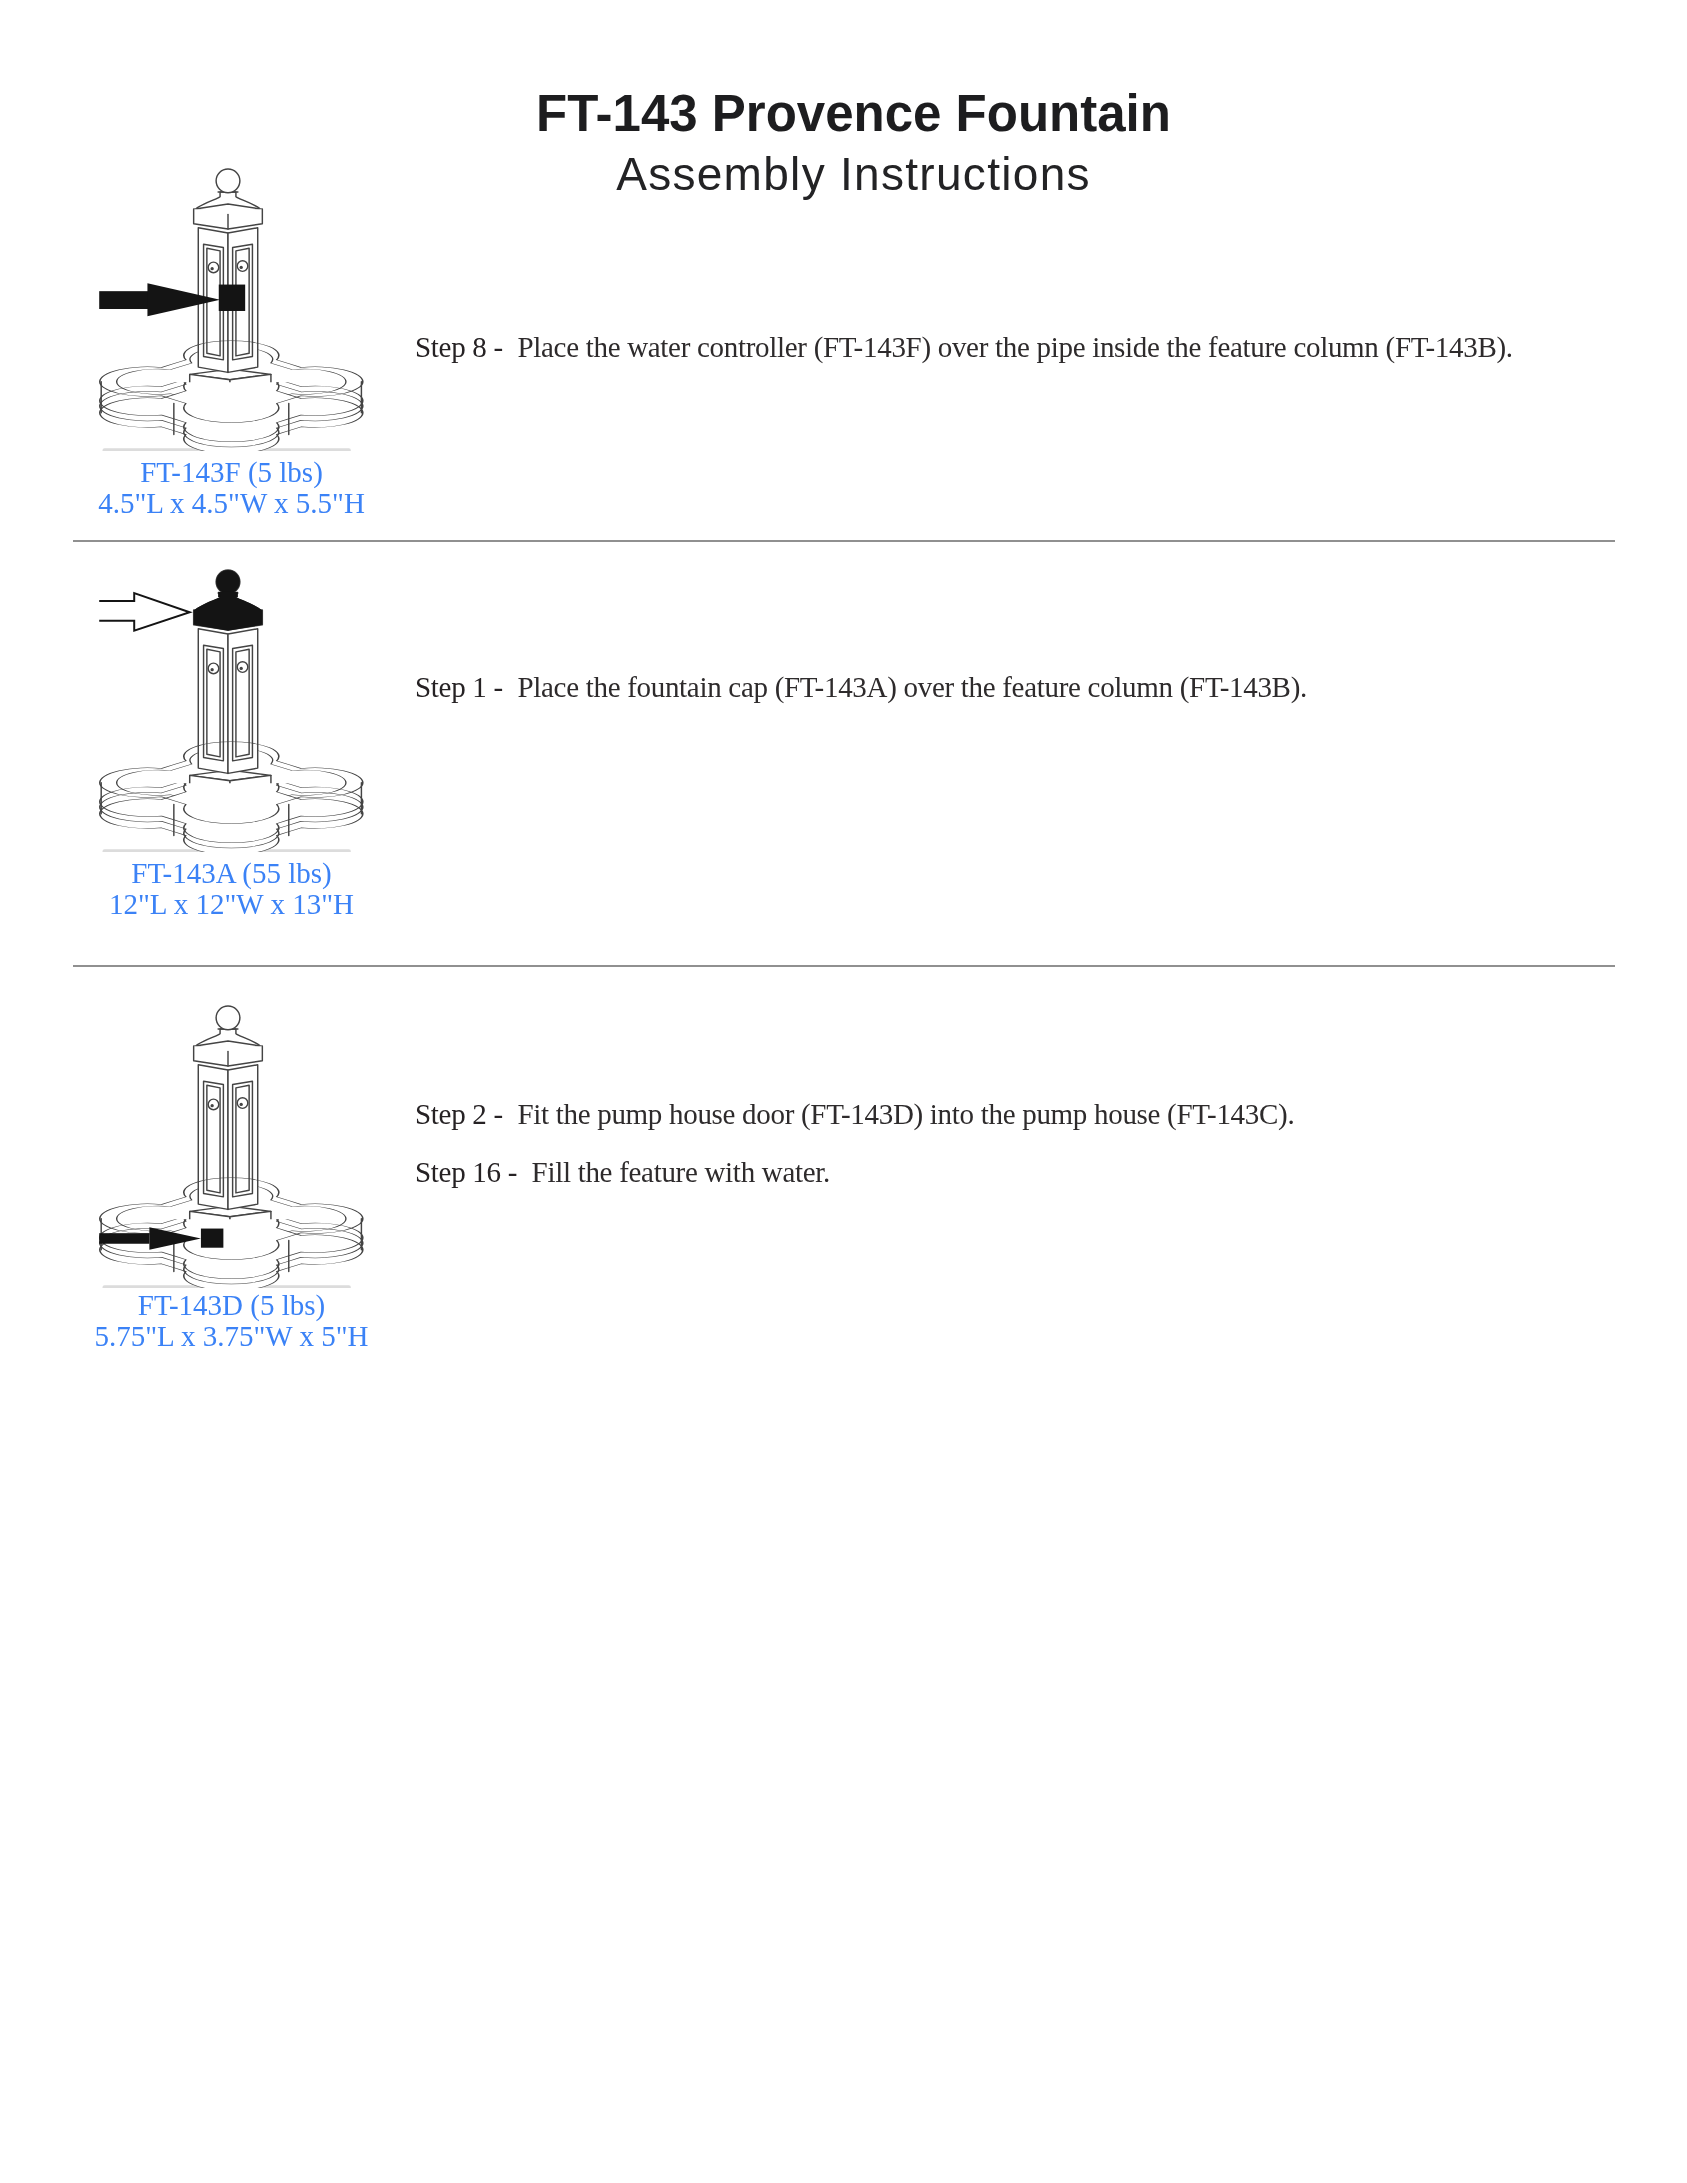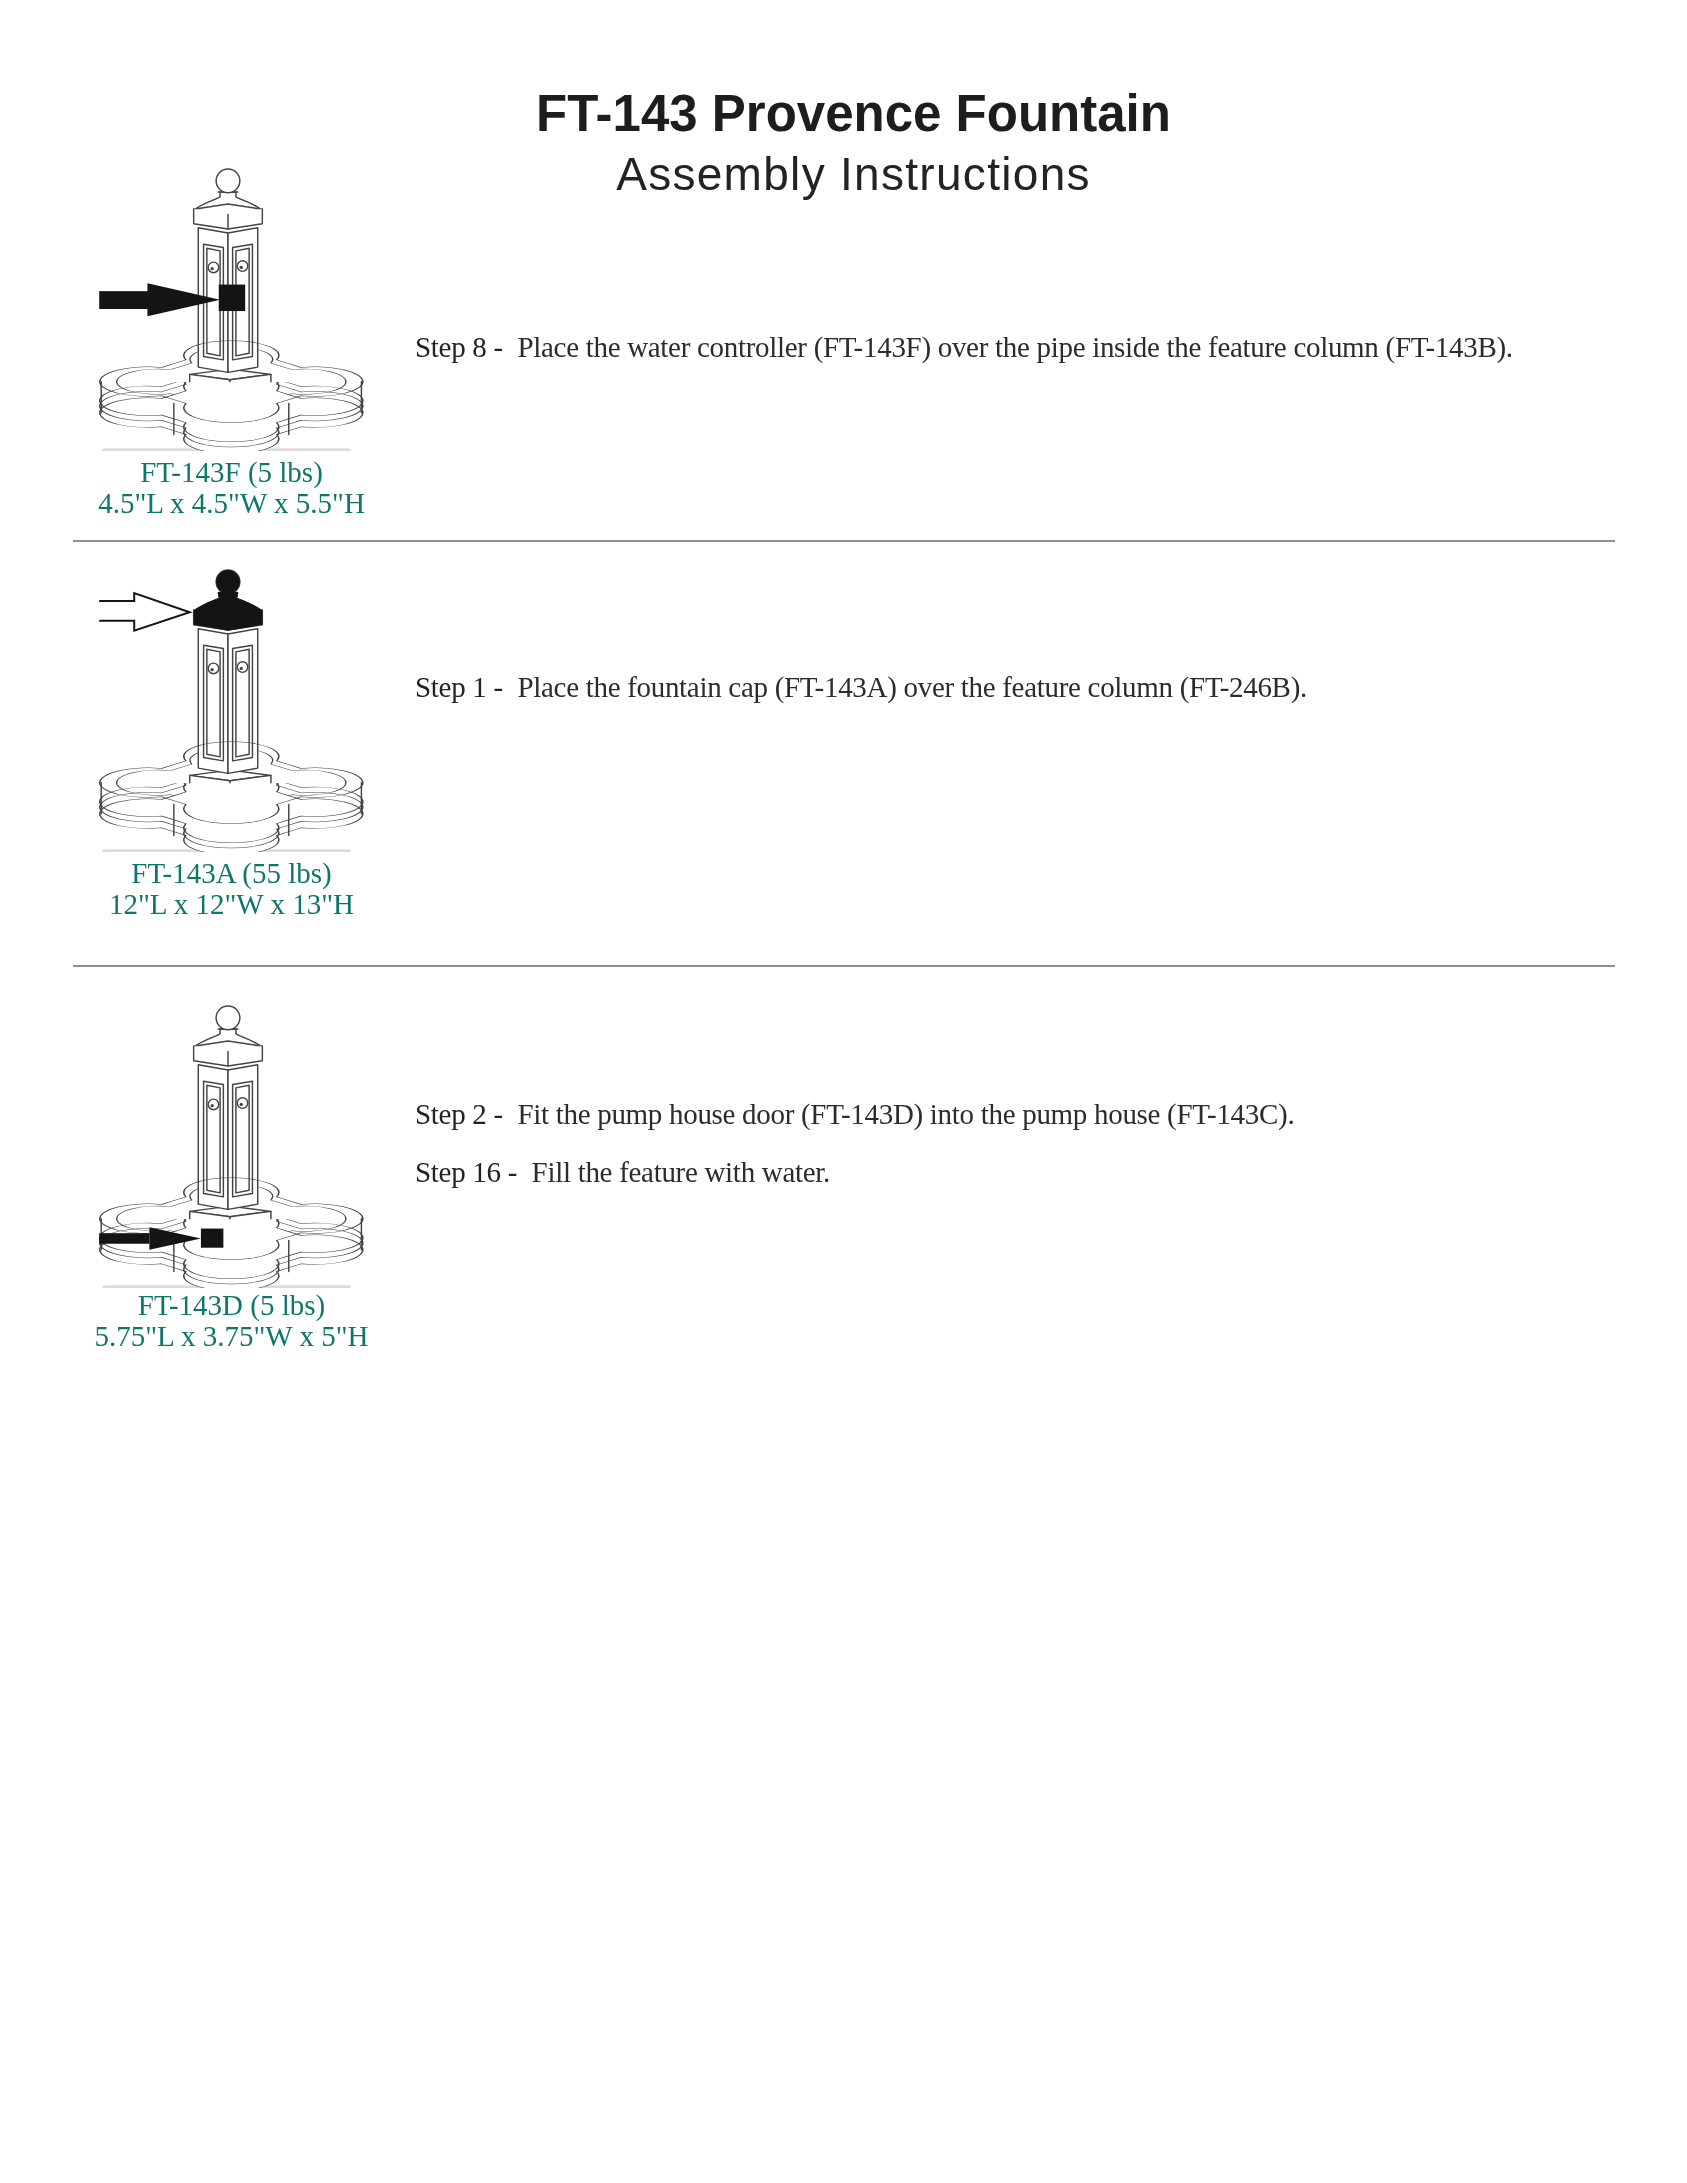--- a/index.html
+++ b/index.html
@@ -22,21 +22,21 @@
     text-align:center;
     font-family:"Liberation Sans", sans-serif;
     font-weight:normal;font-size:46px;line-height:46px;
     color:#232325;letter-spacing:1.3px;
   }
   .fig{position:absolute;}
   .caption{
     position:absolute;left:86px;width:291px;
     text-align:center;
     font-size:29px;line-height:31px;
-    color:#0f766e;letter-spacing:0px;
+    color:#3b82f6;letter-spacing:0px;
   }
   .step{
     position:absolute;left:415px;
     font-size:29px;line-height:29px;
     white-space:nowrap;letter-spacing:-0.3px;
     color:#2e2b2c;
   }
   .step-label{font-weight:normal;color:#262224;margin-right:14.6px;}
   .divider{
     position:absolute;left:73px;width:1542px;height:2px;
@@ -143,21 +143,21 @@
     </g>
     <g>
       <path d="M20,50 L73,50 L73,38 L157,67 L73,95 L73,80 L20,80" fill="#ffffff" stroke="#141414" stroke-width="3" stroke-linejoin="miter"></path>
     </g>
   </svg>
   <div class="caption" style="top:858px">
     <div>FT-143A (55 lbs)</div>
     <div>12"L x 12"W x 13"H</div>
   </div>
   <div class="step" style="top:673px">
-    <span class="step-label">Step 1 -</span><span class="step-text">Place the fountain cap (FT-143A) over the feature column (FT-246B).</span>
+    <span class="step-label">Step 1 -</span><span class="step-text">Place the fountain cap (FT-143A) over the feature column (FT-143B).</span>
   </div>
 </section>
 
 <div class="divider" style="top:965px"></div>
 
 <section>
   <svg class="fig" style="left:86px;top:1004px" width="284" height="284" viewBox="0 0 430 430">
     <use href="#fountain-base"></use>
     <g>
       <rect x="174" y="340" width="34" height="29" fill="#141414"></rect>

